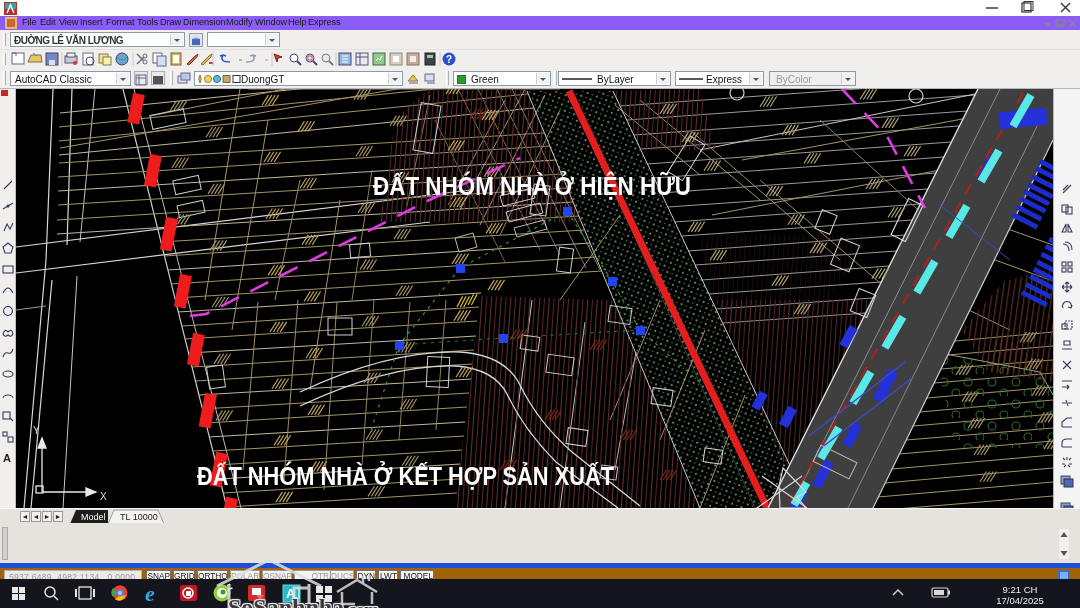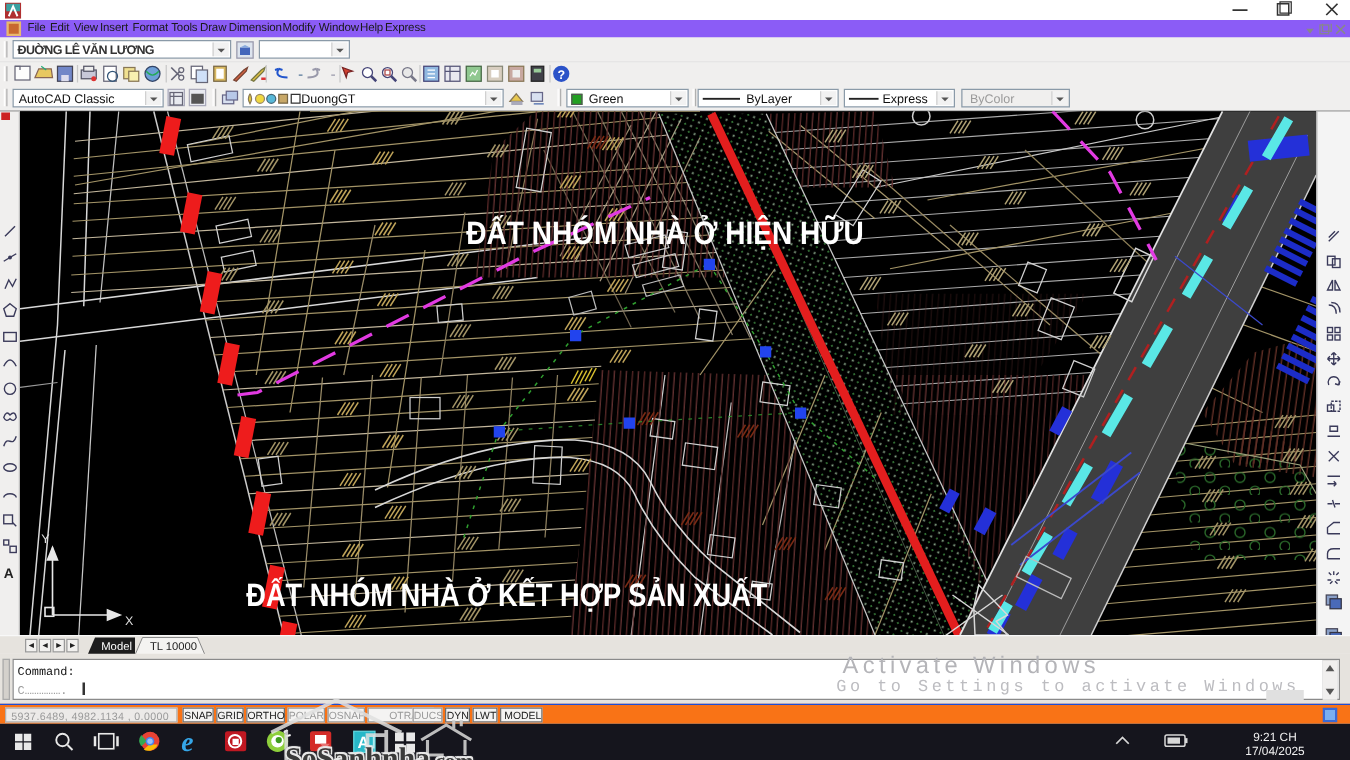--- a/index.html
+++ b/index.html
@@ -16,21 +16,21 @@
 .combo .ar:after { content:""; position:absolute; left:3px; top:5px; border:3.5px solid transparent; border-top-color:#555; }
 .grip { position:absolute; width:3px; top:3px; bottom:3px; border-left:1px solid #fff; border-right:1px solid #b0b0b0; }
 #main { left:0; top:89px; width:1080px; height:419px; background:#000; }
 #lefttb { position:absolute; left:0; top:0; width:16px; height:419px; background:#f0efee; border-right:1px solid #c0c0c0; }
 #righttb { position:absolute; left:1053px; top:0; width:27px; height:419px; background:#f4f4f4; border-left:1px solid #b5b5b5; }
 #cv { position:absolute; left:16px; top:0; }
 #tabbar { left:0; top:508px; width:1080px; height:15px; background:#e6e3de; border-top:1px solid #f8f8f8; font-size:9px; }
 .navb { position:absolute; top:2px; width:10px; height:11px; background:#f2f1ef; border:1px solid #9a9a9a; color:#222; font-size:7px; text-align:center; line-height:10px; }
 #cmdw { left:0; top:523px; width:1080px; height:40px; background:#e6e3de; }
 #cmdin { position:absolute; left:10px; top:4px; width:1062px; height:33px; background:#fff; border:1px solid #8a8a8a; font-family:"Liberation Mono", monospace; font-size:9.5px; color:#111; }
-#status { left:0; top:563px; width:1080px; height:16px; background:#f97316; border-top:1px solid #1d4ed8; font-size:9.5px; }
+#status { left:0; top:563px; width:1080px; height:16px; background:#a16207; border-top:5px solid #1d4ed8; font-size:9.5px; }
 .sbtn { position:absolute; top:2px; height:12px; border:1px solid #707070; background:#f4f3f2; color:#1a1a1a; font-size:8.3px; line-height:10px; text-align:right; font-family:"Liberation Sans"; }
 #taskbar { left:0; top:579px; width:1080px; height:29px; background:#15151d; }
 .wm { color:#b9b9b9; }
 </style></head><body>
 
 <div id="titlebar" class="abs">
  <svg class="abs" style="left:4px;top:2px" width="13" height="13">
       <rect width="13" height="13" fill="#b03030"></rect>
       <rect x="1" y="1" width="11" height="6" fill="#3aa0a0"></rect>
       <path d="M3 11 L6.5 3 L10 11" stroke="#fff" stroke-width="1.5" fill="none"></path>
@@ -991,28 +991,20 @@
  <svg class="abs" style="left:66px;top:0" width="120" height="15">
   <path d="M4 15 L10 1 L42 1 L42 15 Z" fill="#1d1d1d"></path>
   <text x="15" y="11" fill="#fff" font-size="9" font-family="Liberation Sans">Model</text>
   <path d="M42 15 L48 1 L92 1 L98 15 Z" fill="#f4f3f1" stroke="#888" stroke-width="0.8"></path>
   <text x="54" y="11" fill="#222" font-size="9" font-family="Liberation Sans">TL 10000</text>
  </svg>
 </div>
 
 <div id="cmdw" class="abs">
  <div class="abs" style="left:2px;top:4px;width:6px;height:33px;background:#d4d1cc;border:1px solid #aaa"></div>
- <div id="cmdin">
-  <div style="position:absolute;left:3px;top:4px">Command:</div>
-  <div style="position:absolute;left:3px;top:19px;color:#999">C…………….</div>
-  <div style="position:absolute;left:55px;top:18px;width:1.5px;height:10px;background:#333"></div>
-  <div class="wm" style="position:absolute;left:663px;top:-6px;font-size:19px;letter-spacing:3.5px;color:#b4b4b8;font-family:'Liberation Sans'">Activate Windows</div>
-  <div class="wm" style="position:absolute;left:658px;top:15px;font-size:13.5px;letter-spacing:2.8px;color:#bcbcc0;">Go to Settings to activate Windows</div>
-  <div style="position:absolute;right:28px;top:24px;width:30px;height:8px;background:#e0e0e0"></div>
- </div>
  <svg class="abs" style="left:1058px;top:5px" width="12" height="32">
   <rect width="12" height="32" fill="#f0efee" stroke="#bbb" stroke-width="0.5"></rect>
   <path d="M6 4 l-3.5 5 h7 Z" fill="#555"></path>
       <path d="M6 28 l-3.5 -5 h7 Z" fill="#555"></path>
  </svg>
 </div>
 
 <div id="status" class="abs">
  <div class="abs" style="left:4px;top:2px;width:138px;height:12px;border:1px solid #b0b0b0;background:#eceae8;color:#9a9a9a;font-size:8.5px;line-height:12px;padding-left:4px;letter-spacing:0.3px">5937.6489, 4982.1134 , 0.0000</div>
  <div class="sbtn" style="left:146px;width:25px">SNAP</div>

